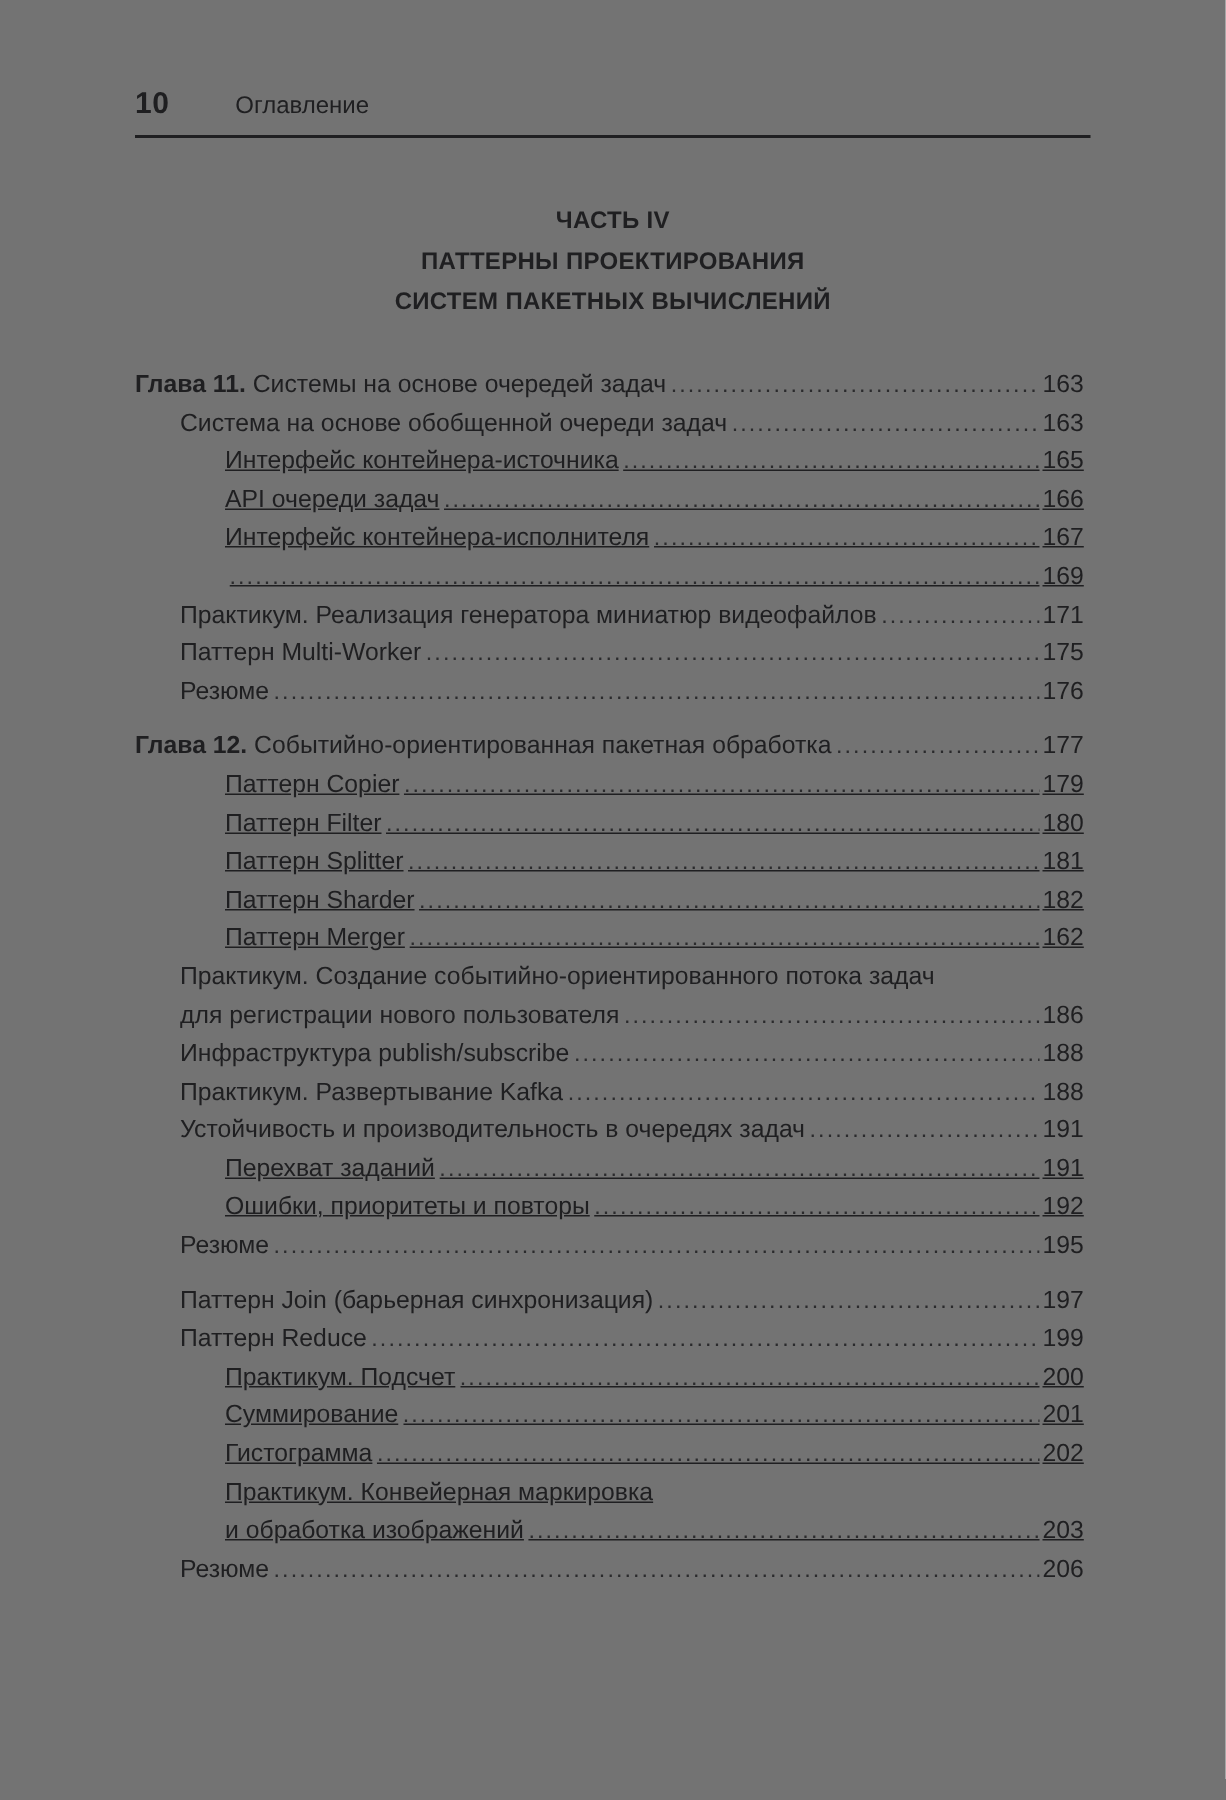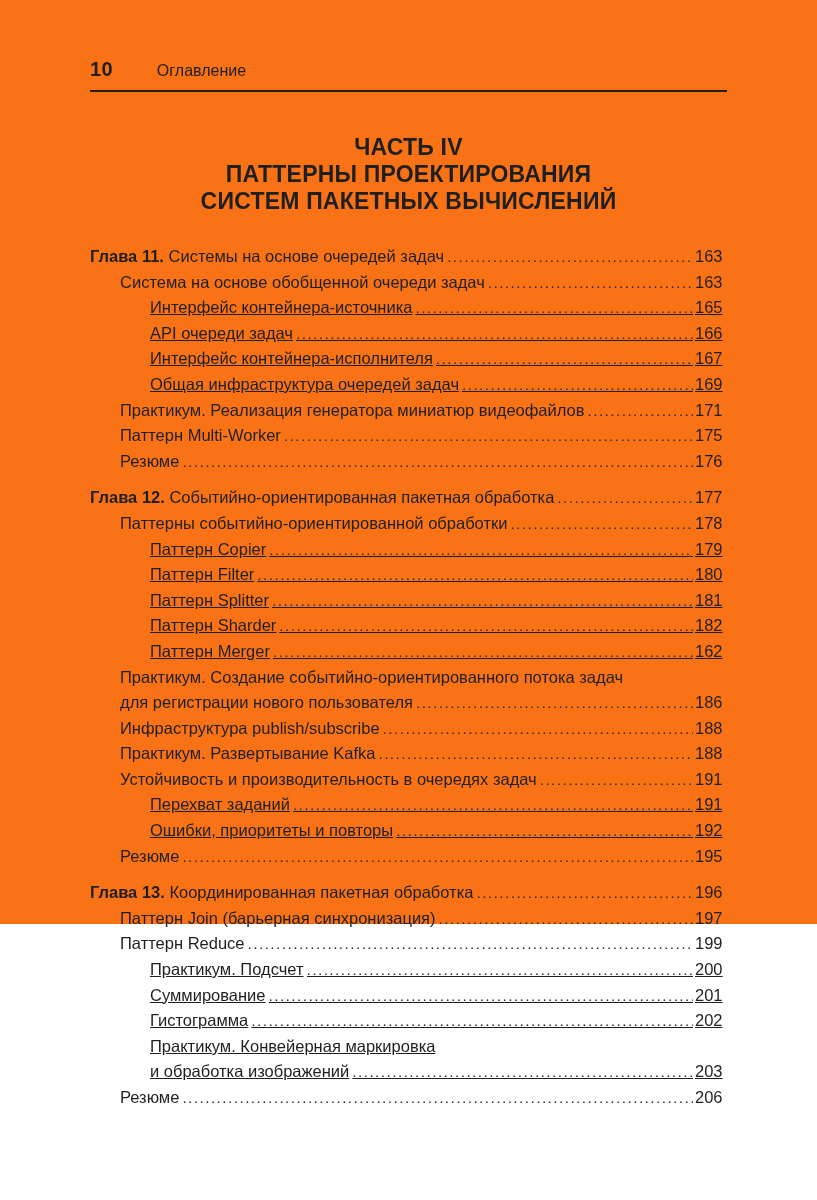--- a/index.html
+++ b/index.html
@@ -10,23 +10,23 @@
   body {
     width: 817px;
     height: 1200px;
     font-family: "Liberation Sans", "DejaVu Sans", sans-serif;
     color: #1f1f21;
     overflow: hidden;
   }
   .sheet {
     box-sizing: border-box;
     width: 817px;
-    height: 924px;
+    height: 1200px;
     padding: 58px 90px 0 90px;
-    background: #f97316;
+    background: #737373;
   }
   
   .running-header {
     display: flex;
     align-items: baseline;
     border-bottom: 2px solid #1f1f21;
     padding-bottom: 10px;
   }
   .folio {
     font-weight: 700;
@@ -36,21 +36,21 @@
   }
   .running-title {
     font-size: 16px;
     margin-left: 44px;
   }
   
   .part-title {
     margin-top: 42px;
     text-align: center;
     font-weight: 700;
-    font-size: 23px;
+    font-size: 16px;
     line-height: 27px;
     letter-spacing: 0.2px;
   }
   
   .toc {
     margin-top: 29px;
   }
   .toc-group { margin-top: 11px; }
   .toc-row {
     display: flex;
@@ -119,21 +119,20 @@
     <span class="toc-text"><span>API очереди задач</span></span>
     <span class="toc-leader"></span>
     <span class="toc-page">166</span>
   </div>
         <div class="toc-row lvl-2">
     <span class="toc-text"><span>Интерфейс контейнера-исполнителя</span></span>
     <span class="toc-leader"></span>
     <span class="toc-page">167</span>
   </div>
         <div class="toc-row lvl-2">
-    <span class="toc-text"><span>Общая инфраструктура очередей задач</span></span>
     <span class="toc-leader"></span>
     <span class="toc-page">169</span>
   </div>
         <div class="toc-row lvl-1">
     <span class="toc-text"><span>Практикум. Реализация генератора миниатюр видеофайлов</span></span>
     <span class="toc-leader"></span>
     <span class="toc-page">171</span>
   </div>
         <div class="toc-row lvl-1">
     <span class="toc-text"><span>Паттерн Multi-Worker</span></span>
@@ -145,25 +144,20 @@
     <span class="toc-leader"></span>
     <span class="toc-page">176</span>
   </div>
       </div>
       <div class="toc-group">
         <div class="toc-row lvl-0">
     <span class="toc-text"><span class="toc-prefix">Глава 12.&nbsp;</span><span>Событийно-ориентированная пакетная обработка</span></span>
     <span class="toc-leader"></span>
     <span class="toc-page">177</span>
   </div>
-        <div class="toc-row lvl-1">
-    <span class="toc-text"><span>Паттерны событийно-ориентированной обработки</span></span>
-    <span class="toc-leader"></span>
-    <span class="toc-page">178</span>
-  </div>
         <div class="toc-row lvl-2">
     <span class="toc-text"><span>Паттерн Copier</span></span>
     <span class="toc-leader"></span>
     <span class="toc-page">179</span>
   </div>
         <div class="toc-row lvl-2">
     <span class="toc-text"><span>Паттерн Filter</span></span>
     <span class="toc-leader"></span>
     <span class="toc-page">180</span>
   </div>
@@ -216,25 +210,20 @@
     <span class="toc-leader"></span>
     <span class="toc-page">192</span>
   </div>
         <div class="toc-row lvl-1">
     <span class="toc-text"><span>Резюме</span></span>
     <span class="toc-leader"></span>
     <span class="toc-page">195</span>
   </div>
       </div>
       <div class="toc-group">
-        <div class="toc-row lvl-0">
-    <span class="toc-text"><span class="toc-prefix">Глава 13.&nbsp;</span><span>Координированная пакетная обработка</span></span>
-    <span class="toc-leader"></span>
-    <span class="toc-page">196</span>
-  </div>
         <div class="toc-row lvl-1">
     <span class="toc-text"><span>Паттерн Join (барьерная синхронизация)</span></span>
     <span class="toc-leader"></span>
     <span class="toc-page">197</span>
   </div>
         <div class="toc-row lvl-1">
     <span class="toc-text"><span>Паттерн Reduce</span></span>
     <span class="toc-leader"></span>
     <span class="toc-page">199</span>
   </div>

